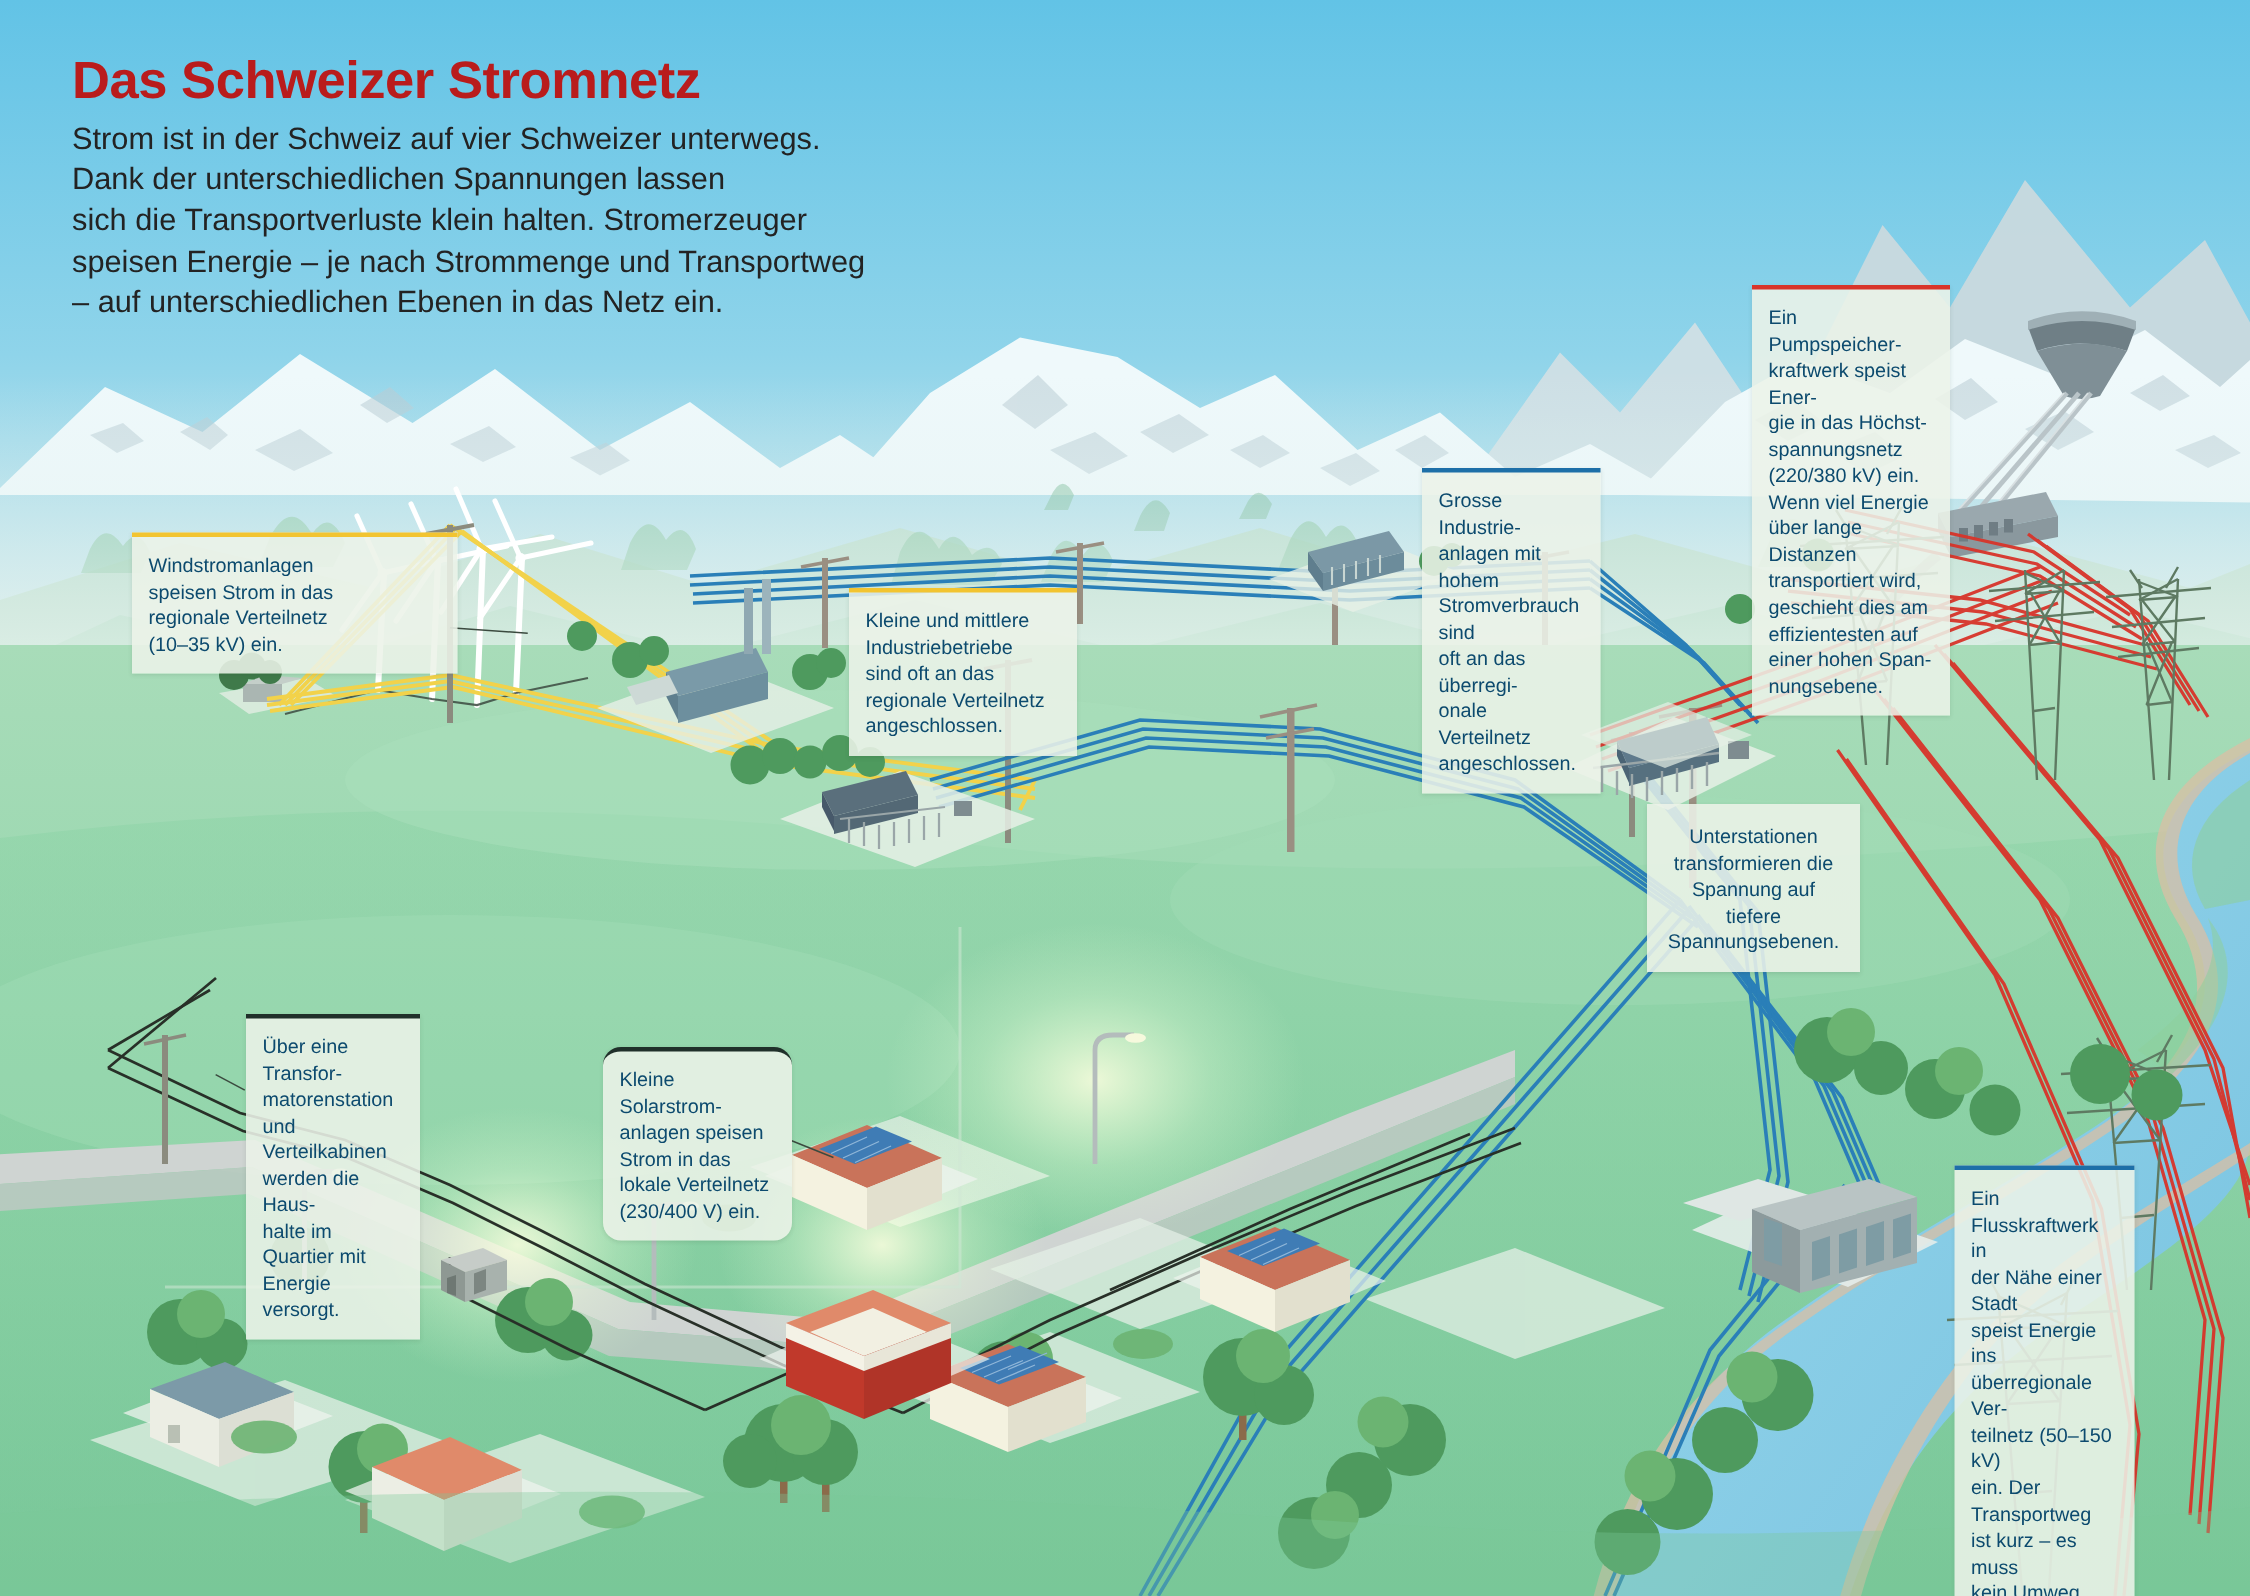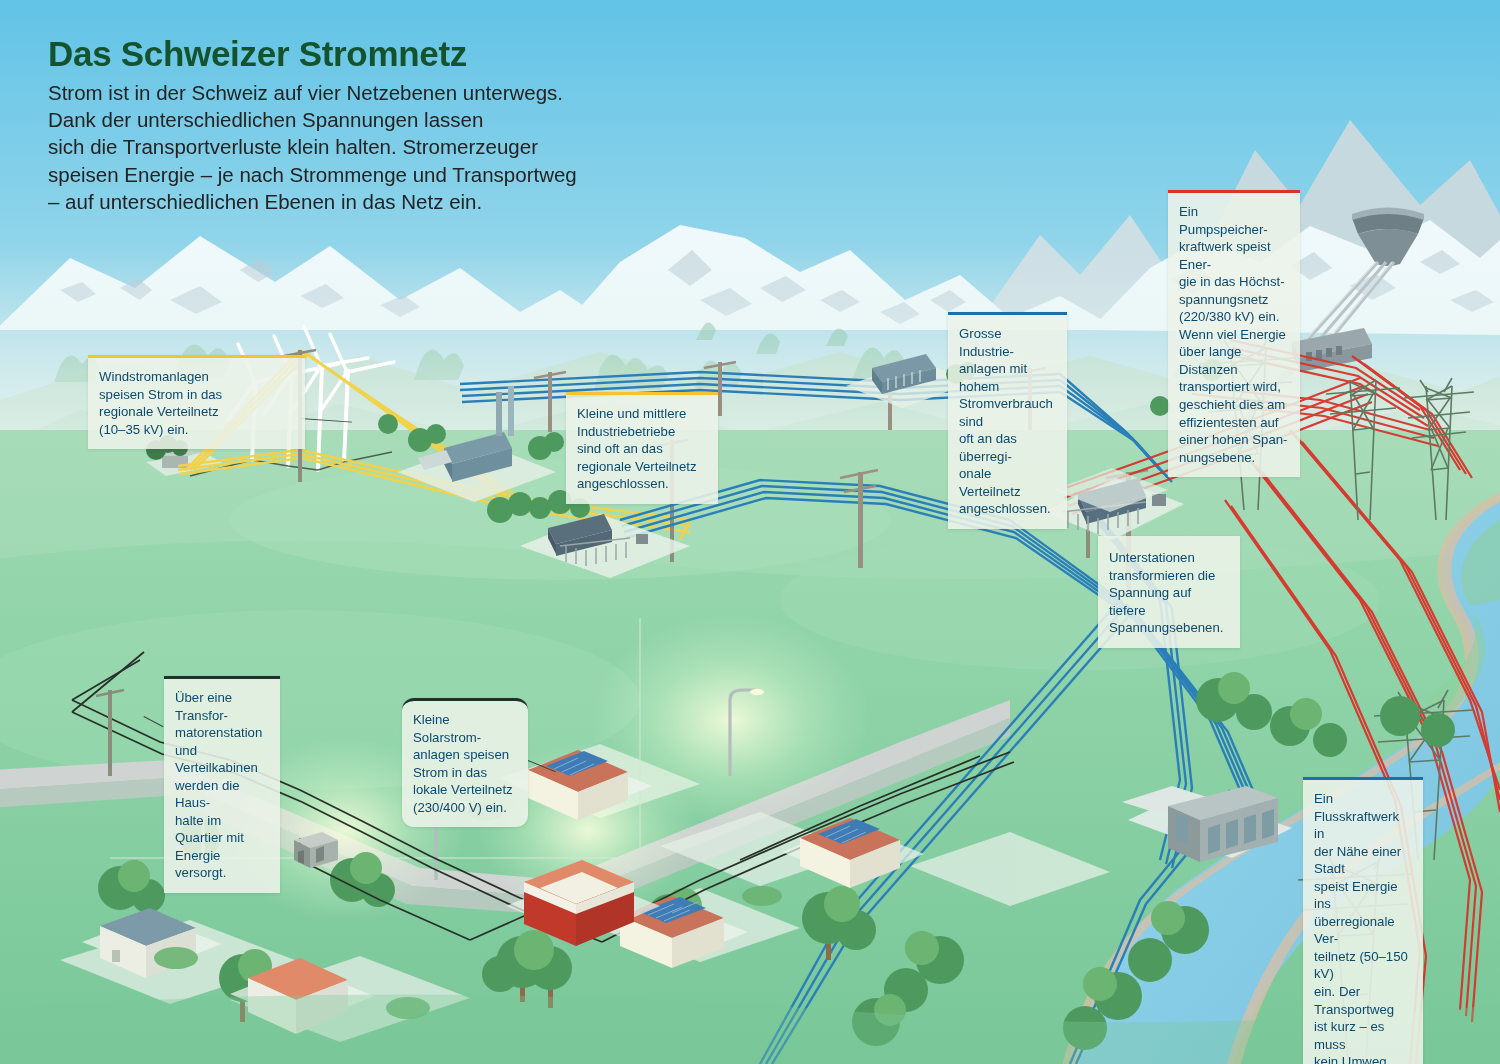--- a/index.html
+++ b/index.html
@@ -25,21 +25,21 @@
   #header {
     position: absolute;
     left: 48px; top: 36px;
     width: 640px;
     z-index: 40;
     pointer-events: none;
   }
   #title {
     font-size: 35px;
     font-weight: bold;
-    color: #14532d;
+    color: #b91c1c;
     letter-spacing: -0.3px;
     line-height: 1.05;
     margin: 0 0 6px 0;
   }
   #intro {
     font-size: 20.5px;
     color: #232323;
     line-height: 1.33;
     margin: 0;
     white-space: pre-line;
@@ -60,21 +60,21 @@
   .callout.bt-yellow  { border-top: 3px solid #f2c430; }
   .callout.bt-blue    { border-top: 3px solid #1d6fa8; }
   .callout.bt-red     { border-top: 3px solid #d8342a; }
   .callout.bt-dark    { border-top: 3px solid #20302a; }
   .callout.bt-none    { border-top: 0 solid transparent; padding-top: 13px; }
 
   #c-wind   { left: 88px;  top: 355px;  width: 217px; }
   #c-indsm  { left: 566px; top: 392px;  width: 152px; }
   #c-indbig { left: 948px; top: 312px;  width: 119px; }
   #c-pump   { left: 1168px;top: 190px;  width: 132px; }
-  #c-sub    { left: 1098px;top: 536px;  width: 142px; }
+  #c-sub    { left: 1098px;top: 536px;  width: 142px; text-align: center; }
   #c-river  { left: 1303px;top: 777px;  width: 120px; }
   #c-trafo  { left: 164px; top: 676px;  width: 116px; }
   #c-solar  { left: 402px; top: 698px;  width: 126px; border-radius: 12px; }
 
   .leader {
     position: absolute;
     background: #3b4a3f;
     z-index: 30;
     transform-origin: 0 0;
   }
@@ -691,21 +691,21 @@
     <path d="M-10,1010 Q400,978 860,1012 Q1180,1036 1510,1004 L1510,1074 L-10,1074 Z" fill="#7cc899" opacity="0.35"></path>
   </svg>
   </div>
 
   <div class="leader" style="left:300px; top:418px; width:52px; height:1px; transform:rotate(4deg);"></div>
   <div class="leader" style="left:144px; top:716px; width:22px; height:1px; transform:rotate(28deg);"></div>
   <div class="leader" style="left:528px; top:760px; width:30px; height:1px; transform:rotate(22deg);"></div>
 
   <div id="header">
     <h1 id="title">Das Schweizer Stromnetz</h1>
-    <p id="intro">Strom ist in der Schweiz auf vier Netzebenen unterwegs.
+    <p id="intro">Strom ist in der Schweiz auf vier Schweizer unterwegs.
 Dank der unterschiedlichen Spannungen lassen
 sich die Transportverluste klein halten. Stromerzeuger
 speisen Energie – je nach Strommenge und Transportweg
 – auf unterschiedlichen Ebenen in das Netz ein.</p>
   </div>
 
   <div class="callout bt-yellow" id="c-wind">Windstromanlagen
 speisen Strom in das
 regionale Verteilnetz
 (10–35 kV) ein.</div>

